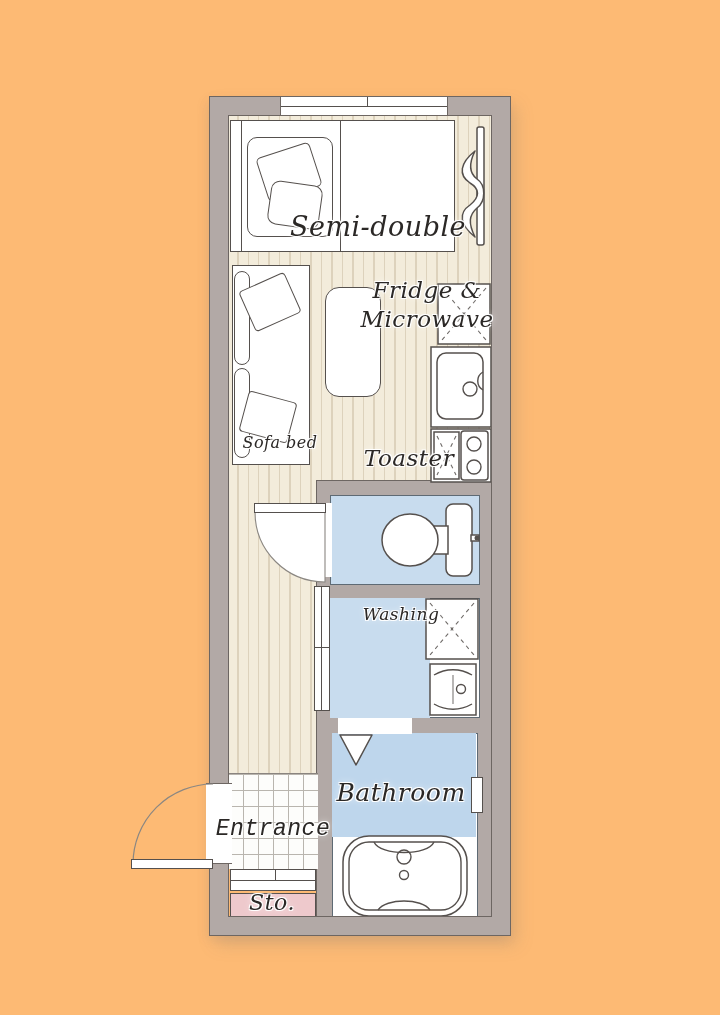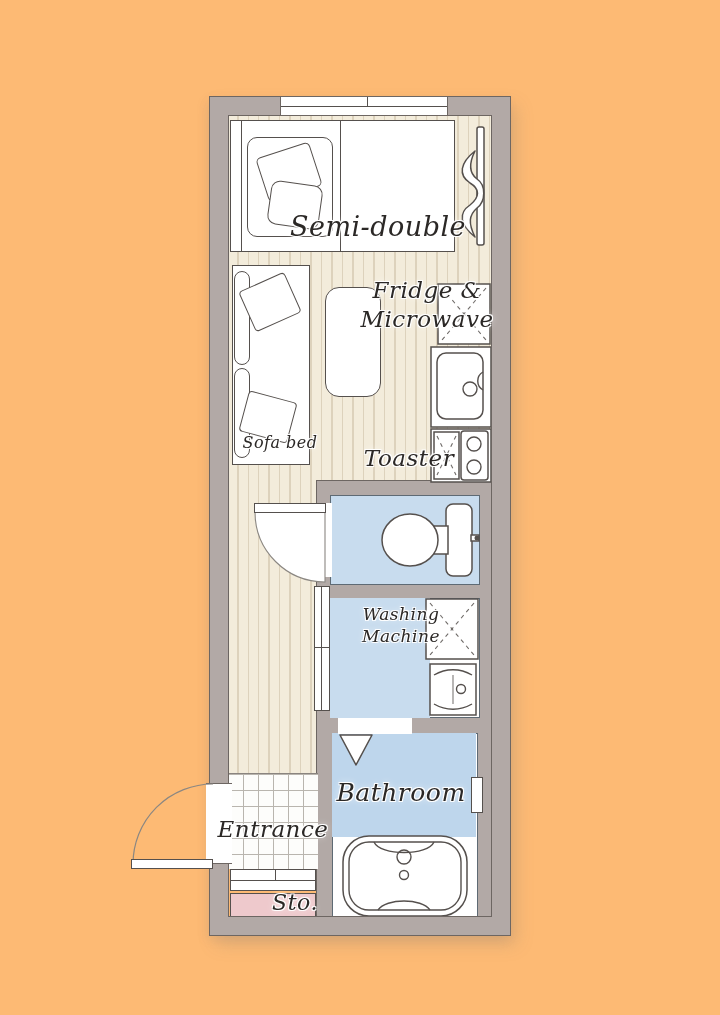--- a/index.html
+++ b/index.html
@@ -170,19 +170,18 @@
 
   <div class="label" style="left:268px;top:210px;width:220px;font-size:27px;">Semi-double</div>
   <div class="label" style="left:352px;top:276px;width:150px;font-size:23px;">
     <span style="display:block">Fridge &amp;</span>
     <span style="display:block">Microwave</span>
   </div>
   <div class="label" style="left:214px;top:433px;width:132px;font-size:16px;">Sofa bed</div>
   <div class="label" style="left:350px;top:444px;width:118px;font-size:23px;">Toaster</div>
   <div class="label" style="left:330px;top:603px;width:142px;font-size:17px;line-height:1.32;">
     <span style="display:block">Washing</span>
-    <span style="display:block">Machine</span>
   </div>
   <div class="label" style="left:330px;top:777px;width:142px;font-size:25px;">Bathroom</div>
-  <div class="label" style="left:204px;top:815px;width:138px;font-size:23px;">Entrance</div>
-  <div class="label" style="left:228px;top:889px;width:88px;font-size:22px;margin-left:23px;">Sto.</div>
+  <div class="label" style="left:204px;top:815px;width:138px;font-size:23px;font-family:Liberation Mono, monospace;">Entrance</div>
+  <div class="label" style="left:228px;top:889px;width:88px;font-size:22px;">Sto.</div>
 
 </div>
 
 </body></html>

